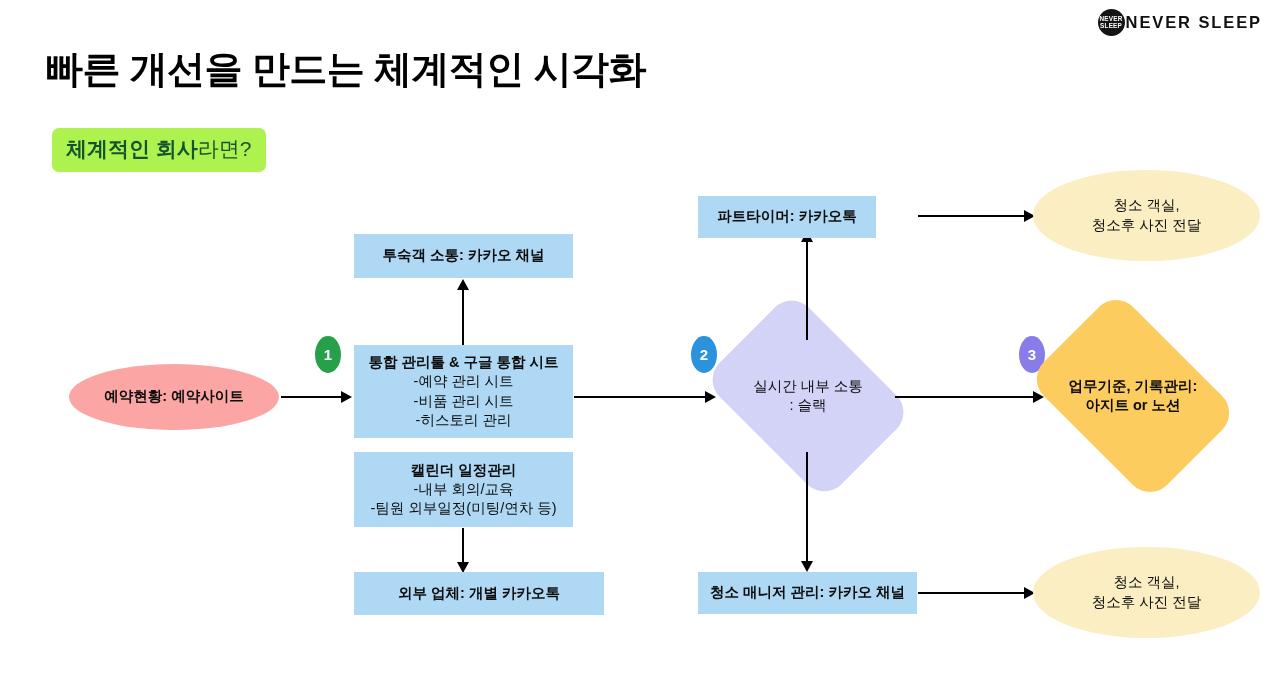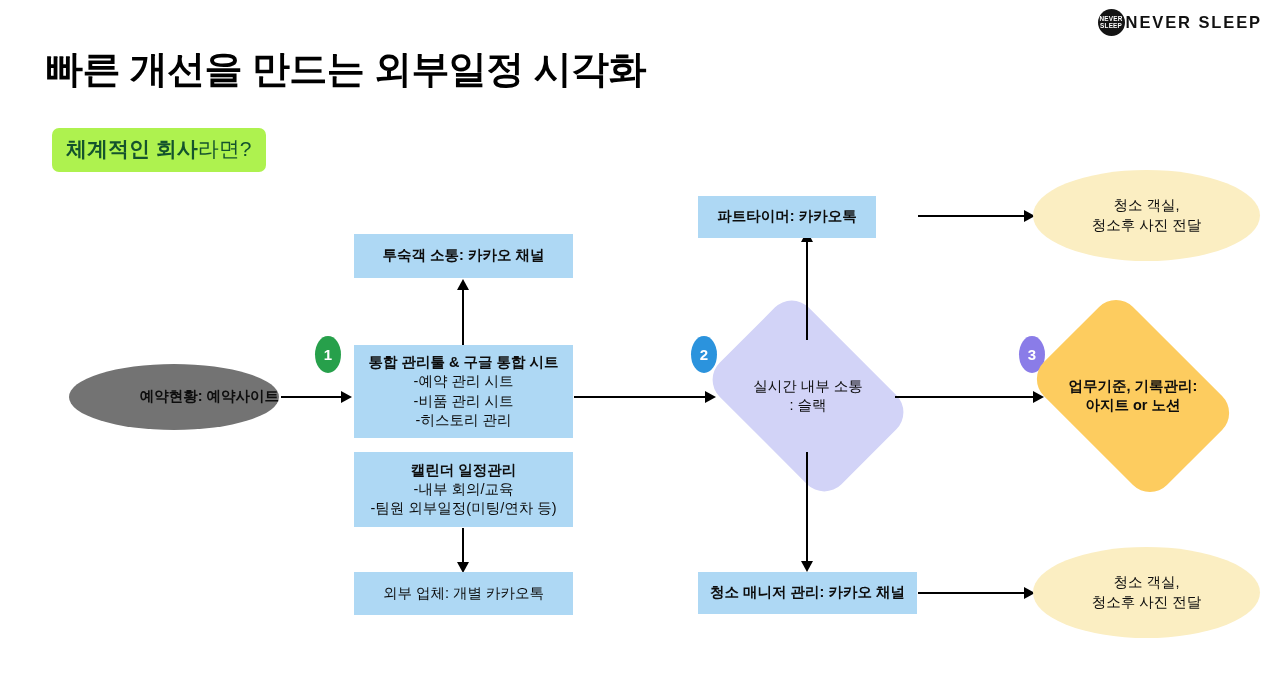--- a/index.html
+++ b/index.html
@@ -51,21 +51,21 @@
     align-items: center; justify-content: center;
     text-align: center; color: #0d0d0d;
     line-height: 1.32;
   }
   .box {
     background: #aed8f4;
     font-size: 14.5px;
   }
   .box-strong { font-weight: bold; }
   .ellipse { border-radius: 50%; }
-  .ell-green { background: #737373; align-items: flex-end; }
+  .ell-green { background: #fca5a5; }
   .ell-cream { background: #fbeec2; }
 
   .diamond-wrap { position: absolute; }
   .diamond {
     position: absolute; inset: 0;
     border-radius: 24px;
     transform: rotate(45deg);
   }
   .dia-lav  { background: #d2d3f7; }
   .dia-amber{ background: #fdcc5f; }
@@ -118,21 +118,21 @@
 <div id="stage">
 
   <div class="logo-wrap">
     <div class="logo-badge">
       <span>NEVER</span>
       <span>SLEEP</span>
     </div>
     <div class="logo-text">NEVER SLEEP</div>
   </div>
 
-  <div class="page-title">빠른 개선을 만드는 외부일정 시각화</div>
+  <div class="page-title">빠른 개선을 만드는 체계적인 시각화</div>
 
   <div class="subtitle-chip">
     <span class="subtitle-strong">체계적인 회사</span><span class="subtitle-light">라면?</span>
   </div>
 
   <div class="node ellipse ell-green" style="left:69px; top:364px; width:210px; height:66px; font-size:14.5px; font-weight:bold;">
     <span>예약현황: 예약사이트</span>
   </div>
 
   <div class="conn h-line" style="left:281px; top:396px; width:62px;"></div>
@@ -158,21 +158,21 @@
   <div class="node box" style="left:354px; top:345px; width:219px; height:93px;">
     <span class="box-strong">통합 관리툴 &amp; 구글 통합 시트</span>
     <span>-예약 관리 시트</span>
     <span>-비품 관리 시트</span>
     <span>-히스토리 관리</span>
   </div>
 
   <div class="conn v-line" style="left:462px; top:528px; height:35px;"></div>
   <div class="arrow-head ah-down" style="left:457px; top:562px;"></div>
 
-  <div class="node box" style="left:354px; top:572px; width:219px; height:43px; font-weight:normal;">
+  <div class="node box" style="left:354px; top:572px; width:250px; height:43px; font-weight:bold;">
     <span>외부 업체: 개별 카카오톡</span>
   </div>
 
   <div class="conn h-line" style="left:574px; top:396px; width:134px;"></div>
   <div class="arrow-head ah-right" style="left:705px; top:391px;"></div>
 
   <div class="step-badge step-2" style="left:691px; top:336px;">
     <span>2</span>
   </div>
 

